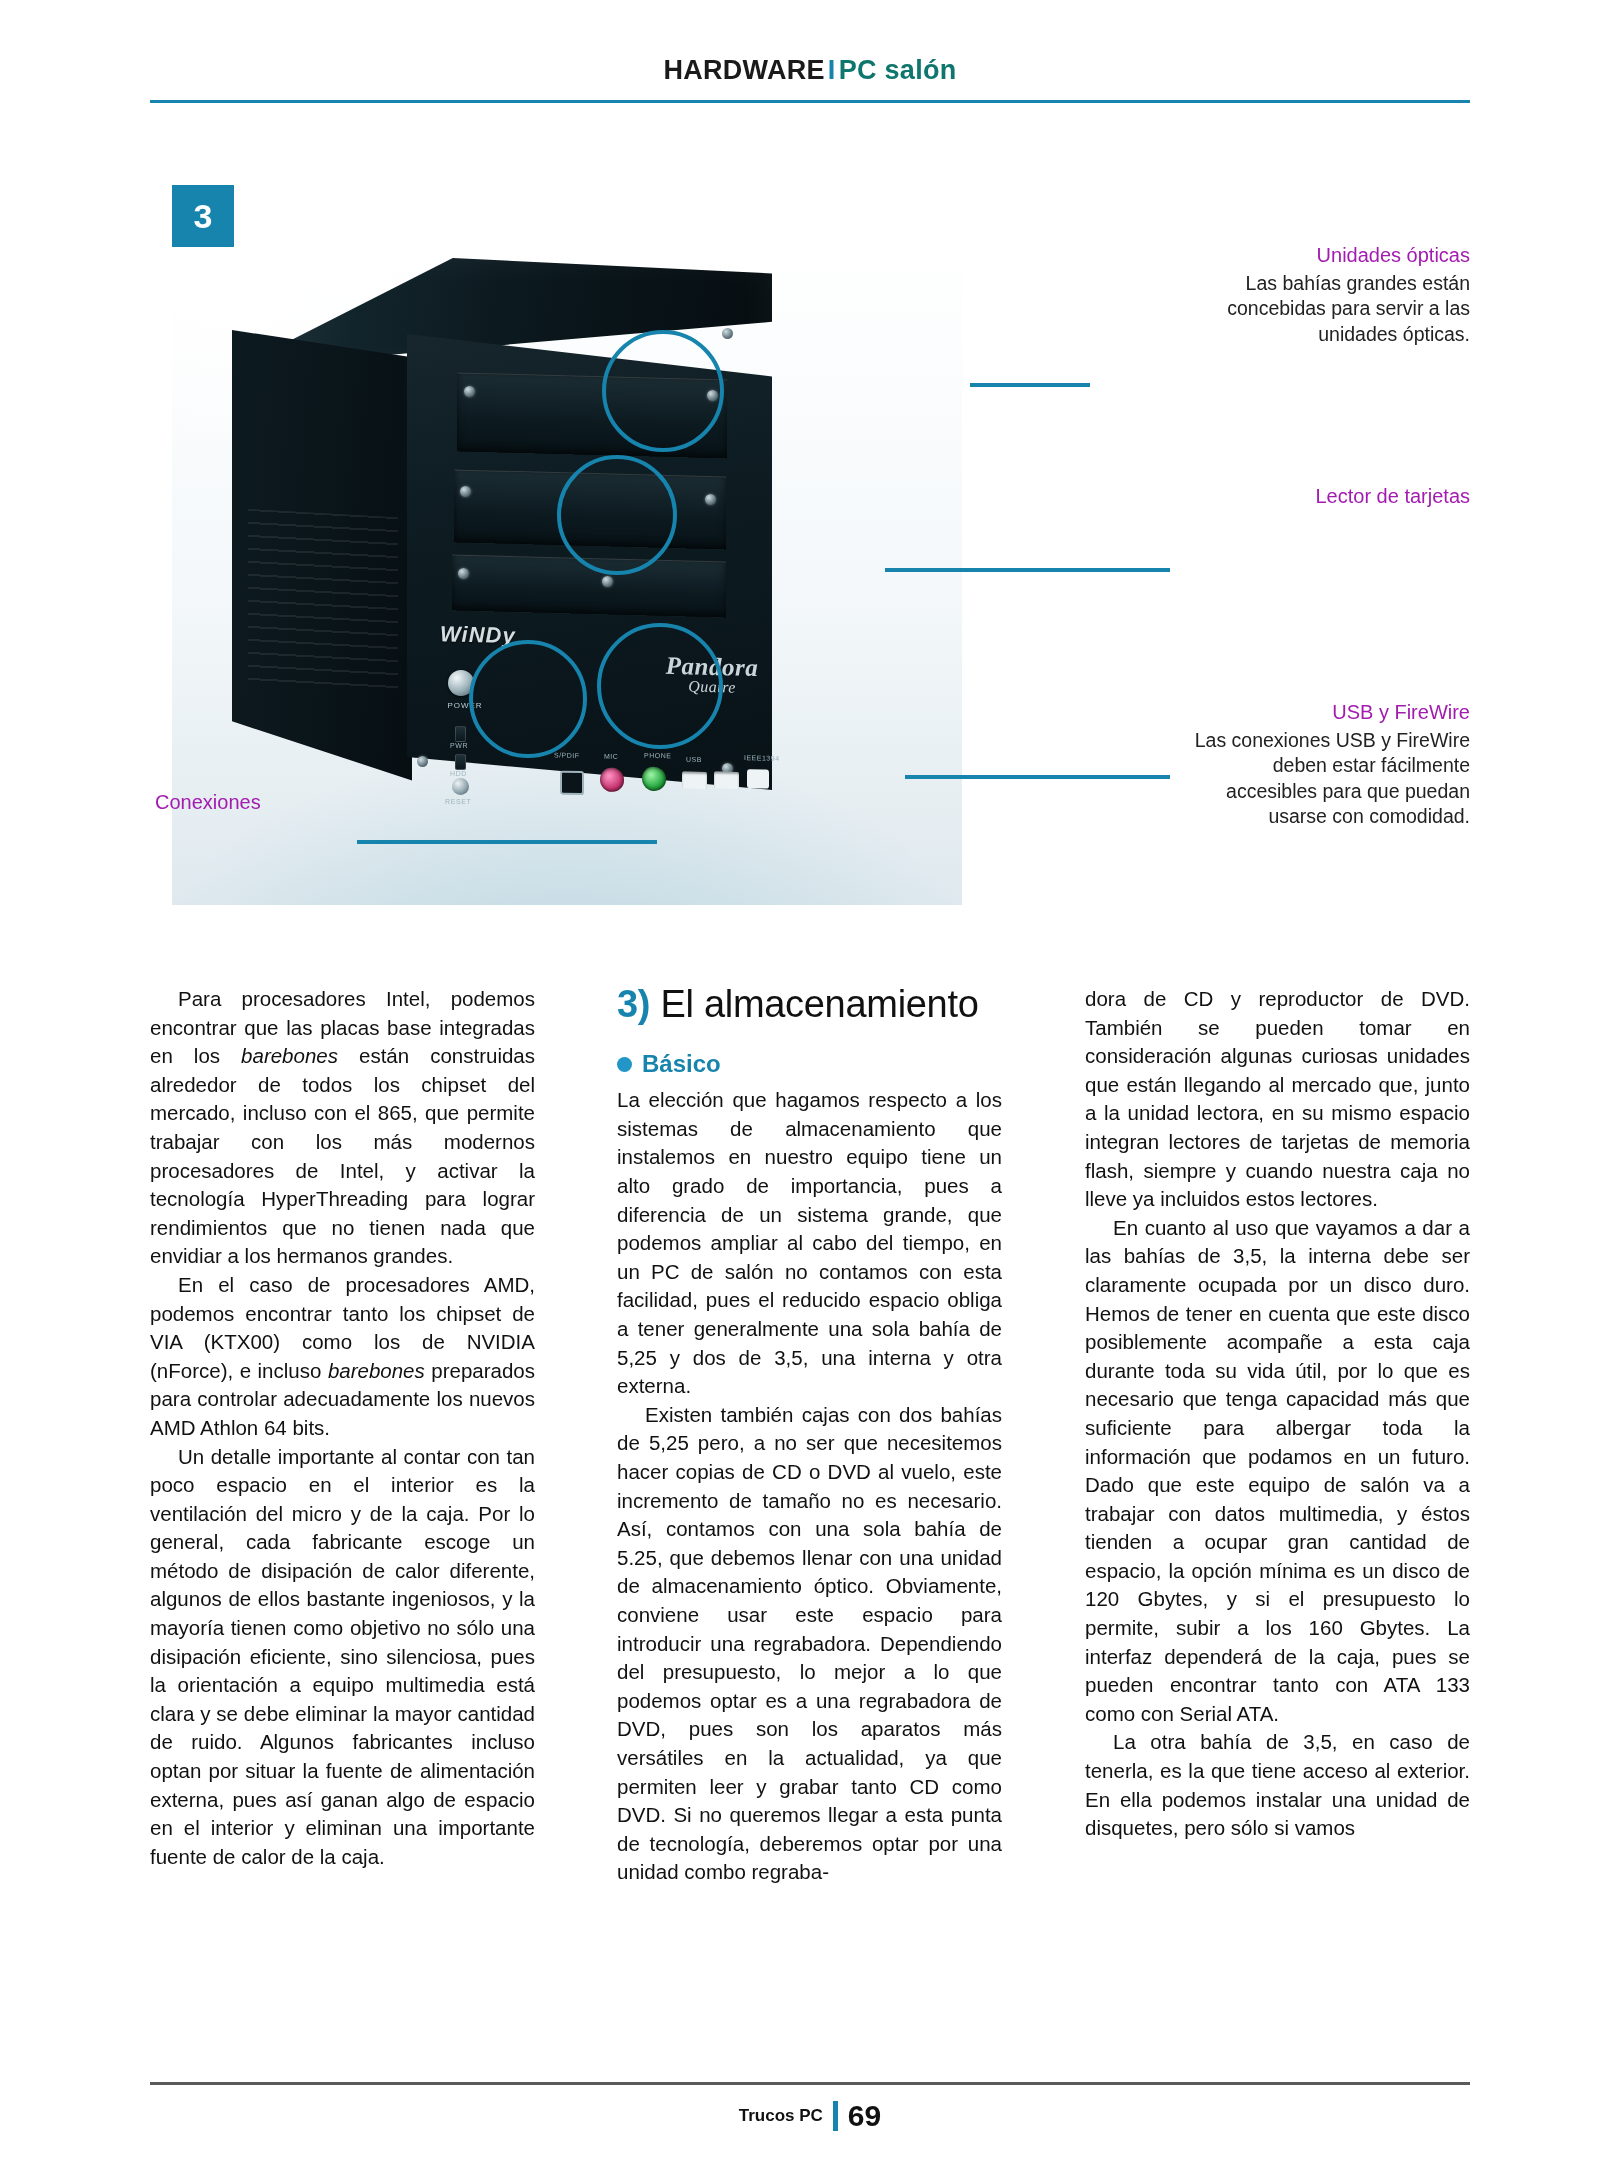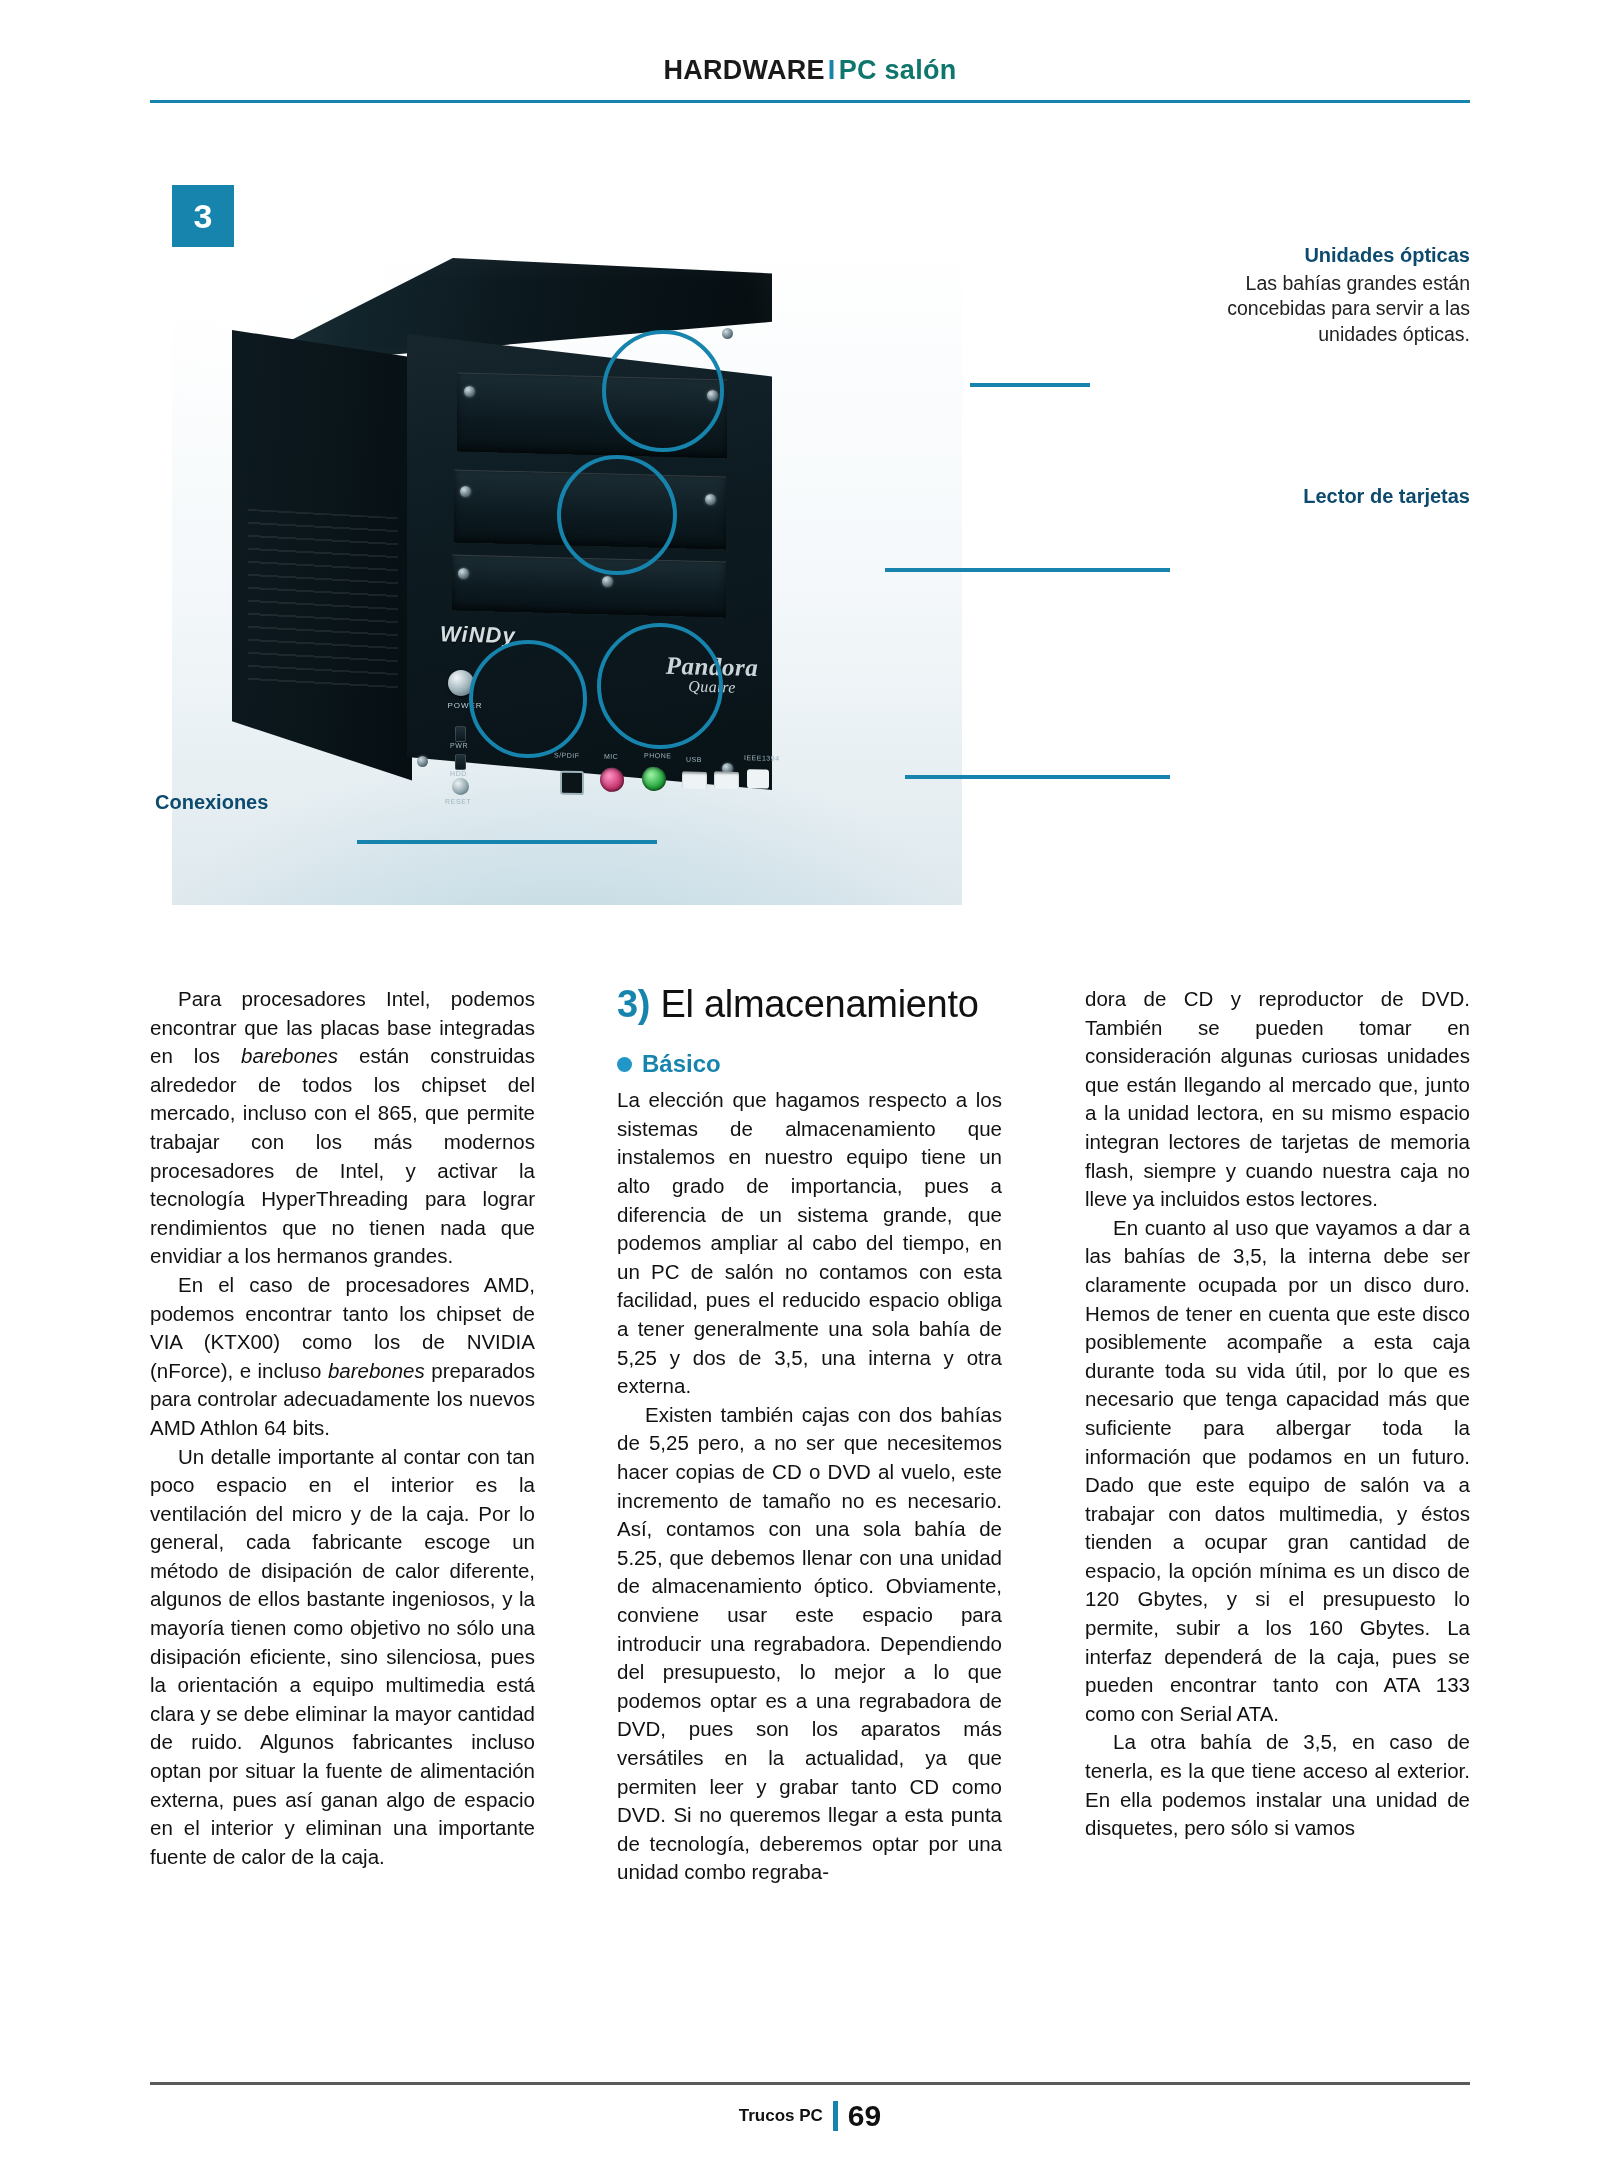--- a/index.html
+++ b/index.html
@@ -139,21 +139,21 @@
   
   .step-badge{
     position:absolute;left:0;top:0;width:62px;height:62px;
     background:#1684ad;color:#ffffff;font-size:34px;font-weight:bold;
     display:flex;align-items:center;justify-content:center;
     box-shadow:0 0 0 5px #ffffff;
   }
 
   
   .callout{position:absolute;font-family:"Liberation Sans",sans-serif;}
-  .callout .c-title{font-size:20px;font-weight:bold;color:#0c4a6e;margin-bottom:3px;line-height:1.25;}
+  .callout .c-title{font-size:20px;font-weight:normal;color:#a21caf;margin-bottom:3px;line-height:1.25;}
   .callout .c-body{font-size:19.5px;color:#222;line-height:1.3;}
   .callout.right{width:280px;text-align:right;}
   .callout.left{width:230px;text-align:left;}
 
   
   .cols{position:absolute;left:150px;top:985px;width:1320px;height:1065px;}
   .col{
     position:absolute;top:0;width:385px;height:1065px;
     font-size:20.5px;line-height:1.395;color:#111;
     text-align:justify;font-family:"Liberation Sans",sans-serif;
@@ -268,20 +268,24 @@
 
   <div class="callout right" style="left:1190px;top:243px;">
     <div class="c-title">Unidades ópticas</div>
     <div class="c-body">Las bahías grandes están concebidas para servir a las unidades ópticas.</div>
   </div>
 
   <div class="callout right" style="left:1190px;top:484px;">
     <div class="c-title">Lector de tarjetas</div>
   </div>
 
+  <div class="callout right" style="left:1190px;top:700px;">
+    <div class="c-title">USB y FireWire</div>
+    <div class="c-body">Las conexiones USB y FireWire deben estar fácilmente accesibles para que puedan usarse con comodidad.</div>
+  </div>
 
   <div class="callout left" style="left:155px;top:790px;">
     <div class="c-title">Conexiones</div>
   </div>
 
   <div class="cols">
 
     <div class="col c1">
       <p>Para procesadores Intel, podemos encontrar que las placas base integradas en los <em>barebones</em> están construidas alrededor de todos los chipset del mercado, incluso con el 865, que permite trabajar con los más modernos procesadores de Intel, y activar la tecnología HyperThreading para lograr rendimientos que no tienen nada que envidiar a los hermanos grandes.</p>
       <p>En el caso de procesadores AMD, podemos encontrar tanto los chipset de VIA (KTX00) como los de NVIDIA (nForce), e incluso <em>barebones</em> preparados para controlar adecuadamente los nuevos AMD Athlon 64 bits.</p>

